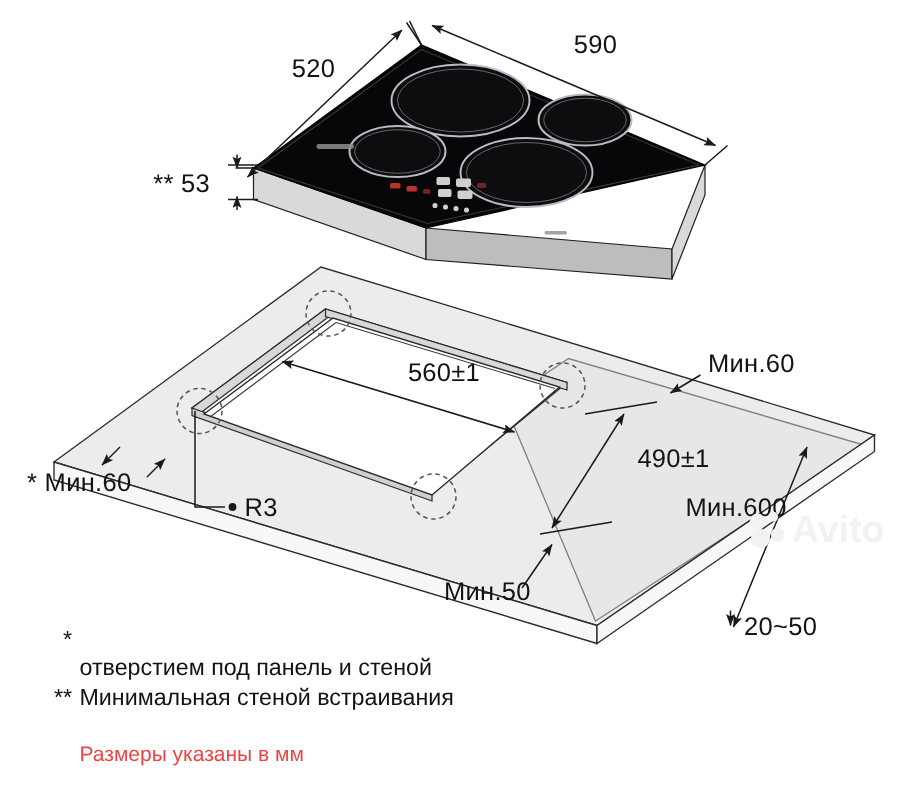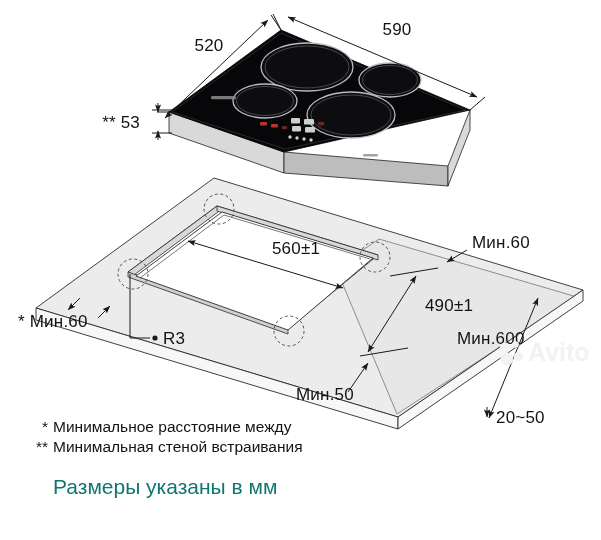--- a/index.html
+++ b/index.html
@@ -96,22 +96,22 @@
     width: 22px;
     flex: 0 0 22px;
     text-align: right;
     padding-right: 5px;
     white-space: pre;
   }
   .note-body { flex: 1 1 auto; }
   .note-final {
     margin-top: 19px;
     padding-left: 27px;
-    font-size: 21px;
-    color: #0f766e;
+    font-size: 14px;
+    color: #ef4444;
   }
 </style>
 </head>
 <body>
 
 <div id="diagram-root">
 
   <svg class="tech-svg" viewBox="0 0 601 540" xmlns="http://www.w3.org/2000/svg">
 
     <defs>
@@ -280,21 +280,22 @@
         <line class="dimline" x1="487" y1="407" x2="487" y2="417" marker-end="url(#arrowEnd)"></line>
         <text class="dim-text" x="496" y="423">20~50</text>
       </g>
     </g>
   </svg>
 
   <div class="notes-block">
     <div class="note-row">
       <span class="note-marker">*</span>
       <span class="note-body">
-        <span>Минимальное расстояние между</span><br>
+        <br>
+        <span>отверстием под панель и стеной</span>
       </span>
     </div>
     <div class="note-row">
       <span class="note-marker">**</span>
       <span class="note-body">Минимальная стеной встраивания</span>
     </div>
     <div class="note-final">Размеры указаны в мм</div>
   </div>
 
   <svg class="watermark" viewBox="0 0 96 34" xmlns="http://www.w3.org/2000/svg">

